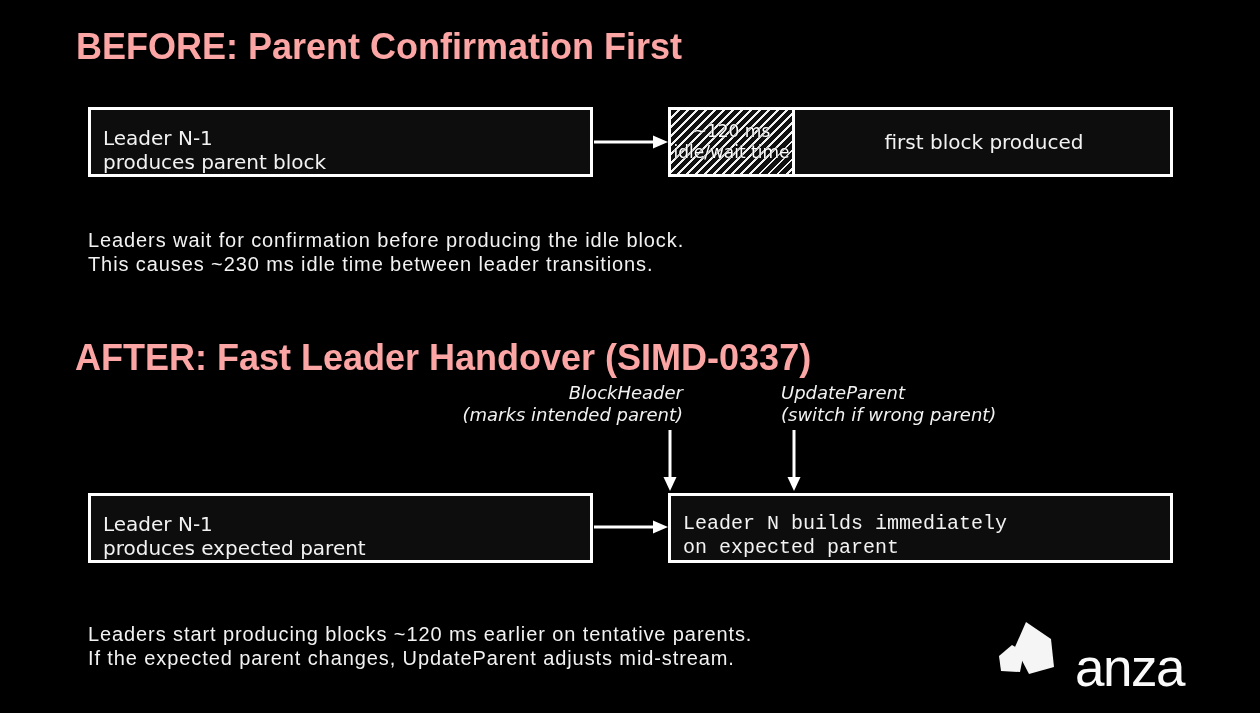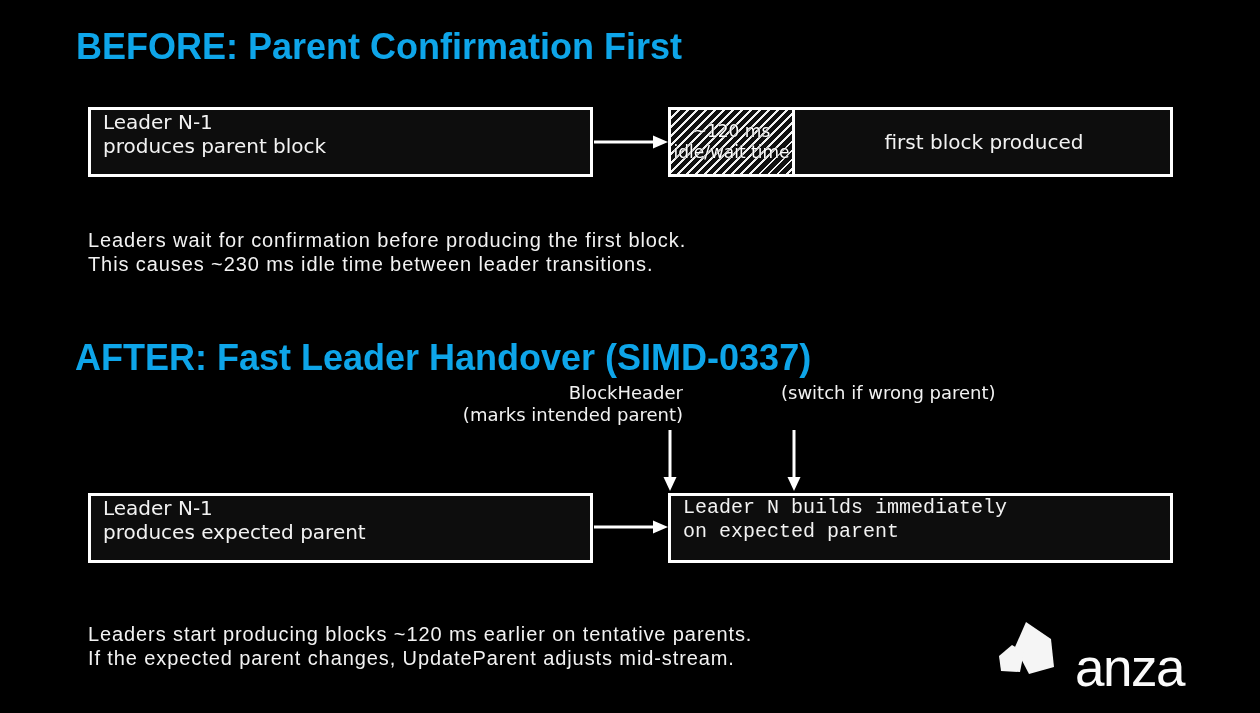--- a/index.html
+++ b/index.html
@@ -3,29 +3,29 @@
 <meta charset="utf-8">
 <style>
   html,body { margin:0; padding:0; background:#000; }
   .canvas {
     position:relative; width:1260px; height:713px; background:#000000;
     overflow:hidden; font-family:"DejaVu Sans", sans-serif; color:#f2f2f2;
   }
   .title {
     position:absolute; margin:0; white-space:nowrap;
     font-family:"Liberation Sans", sans-serif; font-weight:bold;
-    font-size:36px; color:#0ea5e9; letter-spacing:0;
+    font-size:36px; color:#fca5a5; letter-spacing:0;
   }
   .title-before { left:76px; top:26px; }
   .title-after  { left:75px; top:337px; }
 
   .box {
     position:absolute; box-sizing:border-box; width:505px; height:70px;
     background:#0d0d0d; border:3px solid #ffffff;
-    display:flex; flex-direction:column; justify-content:flex-start;
+    display:flex; flex-direction:column; justify-content:flex-end;
     font-size:20px; line-height:24px; color:#f2f2f2;
   }
   .box .pad { padding-left:12px; }
   .box span { display:block; }
   .box-leader1  { left:88px;  top:107px; }
   .box-timeline { left:668px; top:107px; padding:8px; display:block; }
   .box-leader2  { left:88px;  top:493px; }
   .box-builder  { left:668px; top:493px;font-family:Liberation Mono, monospace; }
 
   .hatch-segment {
@@ -48,21 +48,21 @@
     letter-spacing:0.9px; line-height:24px; color:#f2f2f2;
   }
   .caption span { display:block; }
   .caption-before { left:88px; top:228px; }
   .caption-after  { left:88px; top:622px; }
 
   .annot {
     position:absolute; font-size:18px; line-height:22px;
     color:#f2f2f2; white-space:nowrap;
   }
-  .annot span { display:block; }
+  .annot span { display:block;font-style:italic; }
   .annot-blockheader { top:382px; right:577px; text-align:right; }
   .annot-updateparent { top:382px; left:781px; text-align:left; }
 
   .arrows { position:absolute; left:0; top:0; width:1260px; height:713px; }
 
   .logo-mark { position:absolute; left:995px; top:618px; width:70px; height:70px; }
   .logo-text {
     position:absolute; left:1063px; top:629px; margin:12px;
     font-family:"Liberation Sans", sans-serif; font-size:53px;
     letter-spacing:-1.5px; line-height:1; color:#fafafa;
@@ -86,31 +86,32 @@
     <div class="hatch-segment">
       <span>~120 ms</span>
       <span>idle/wait time</span>
     </div>
     <div class="produced-area">
       <span>first block produced</span>
     </div>
   </div>
 
   <p class="caption caption-before">
-    <span>Leaders wait for confirmation before producing the first block.</span>
+    <span>Leaders wait for confirmation before producing the idle block.</span>
     <span>This causes ~230 ms idle time between leader transitions.</span>
   </p>
 
   <h1 class="title title-after">AFTER: Fast Leader Handover (SIMD-0337)</h1>
 
   <div class="annot annot-blockheader">
     <span>BlockHeader</span>
     <span>(marks intended parent)</span>
   </div>
   <div class="annot annot-updateparent">
+    <span>UpdateParent</span>
     <span>(switch if wrong parent)</span>
   </div>
 
   <div class="box box-leader2">
     <div class="pad">
       <span>Leader N-1</span>
       <span>produces expected parent</span>
     </div>
   </div>
 

